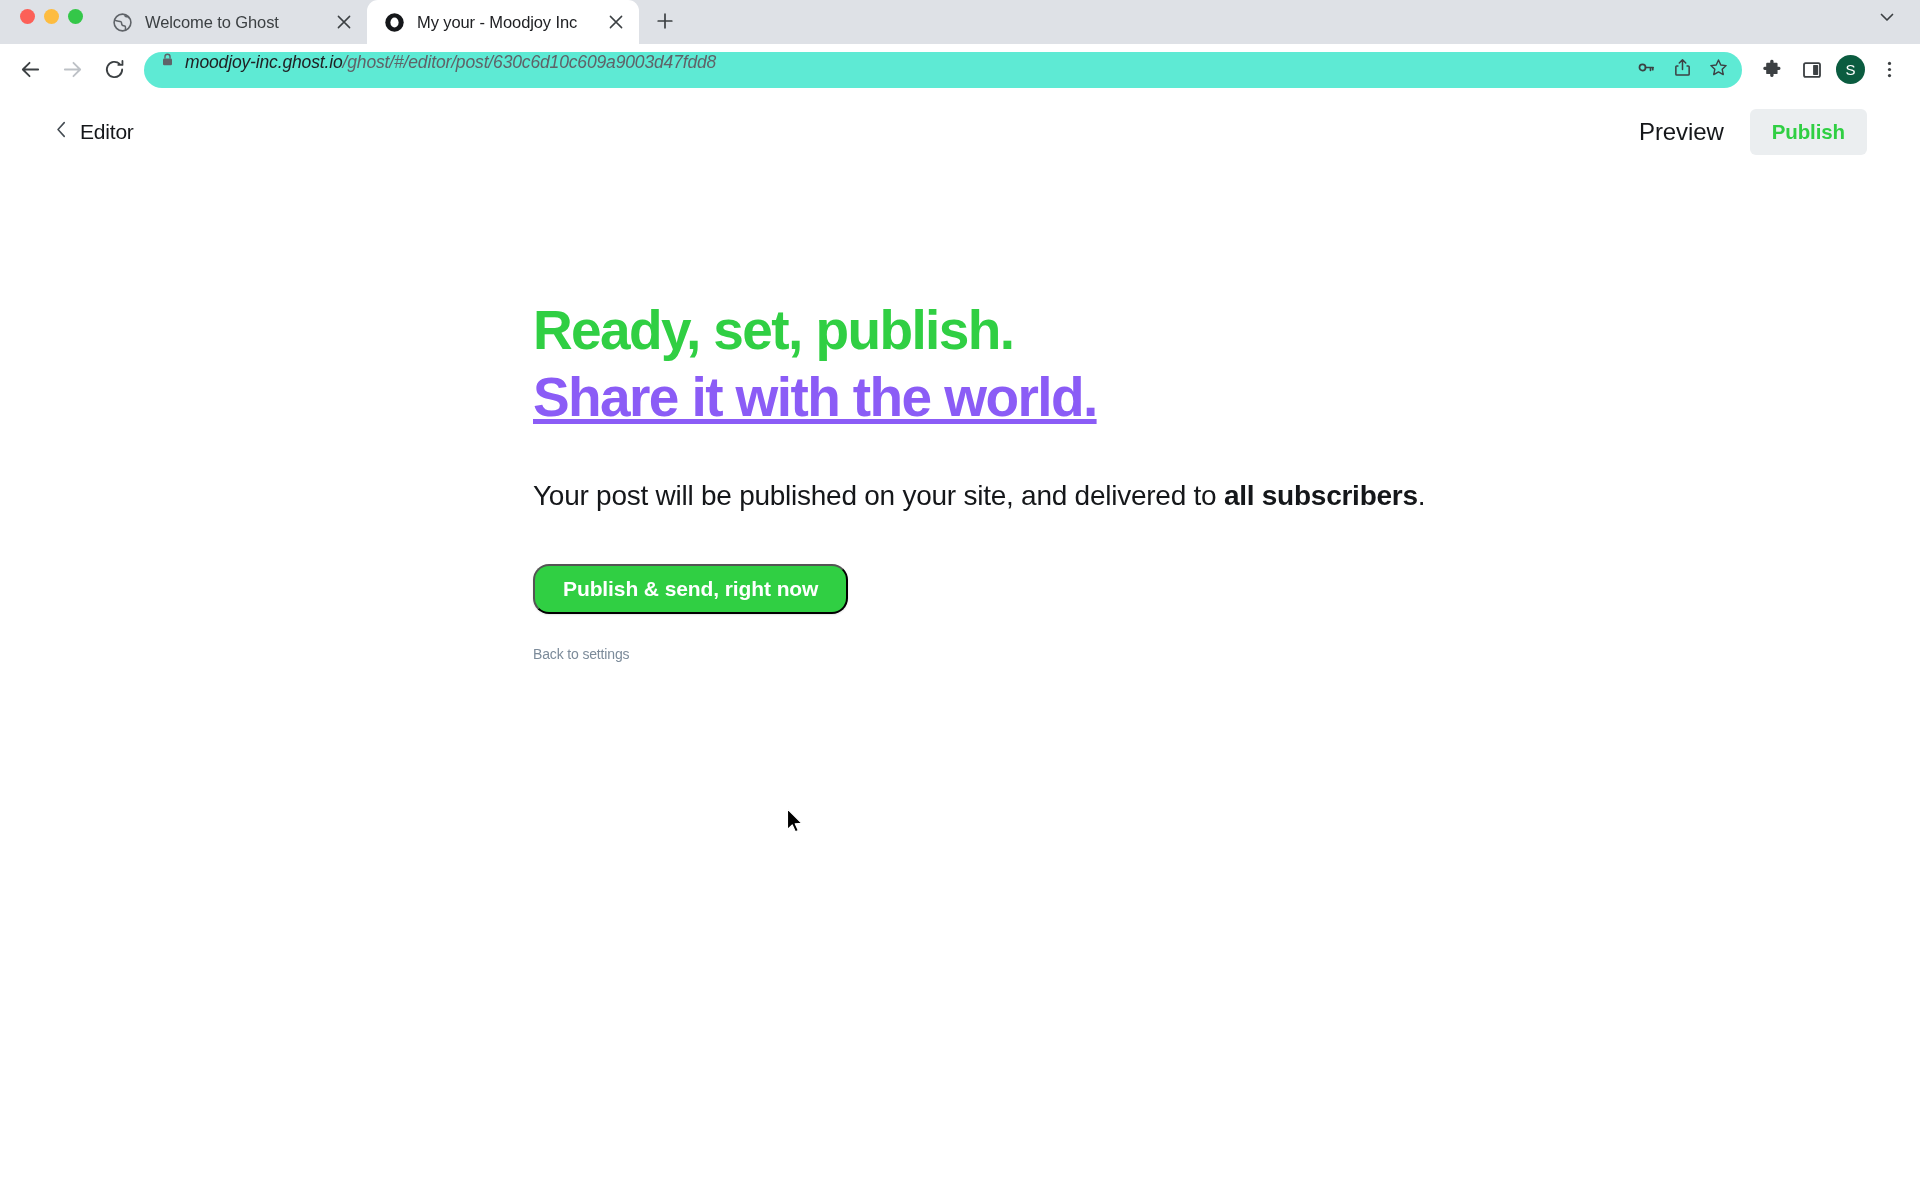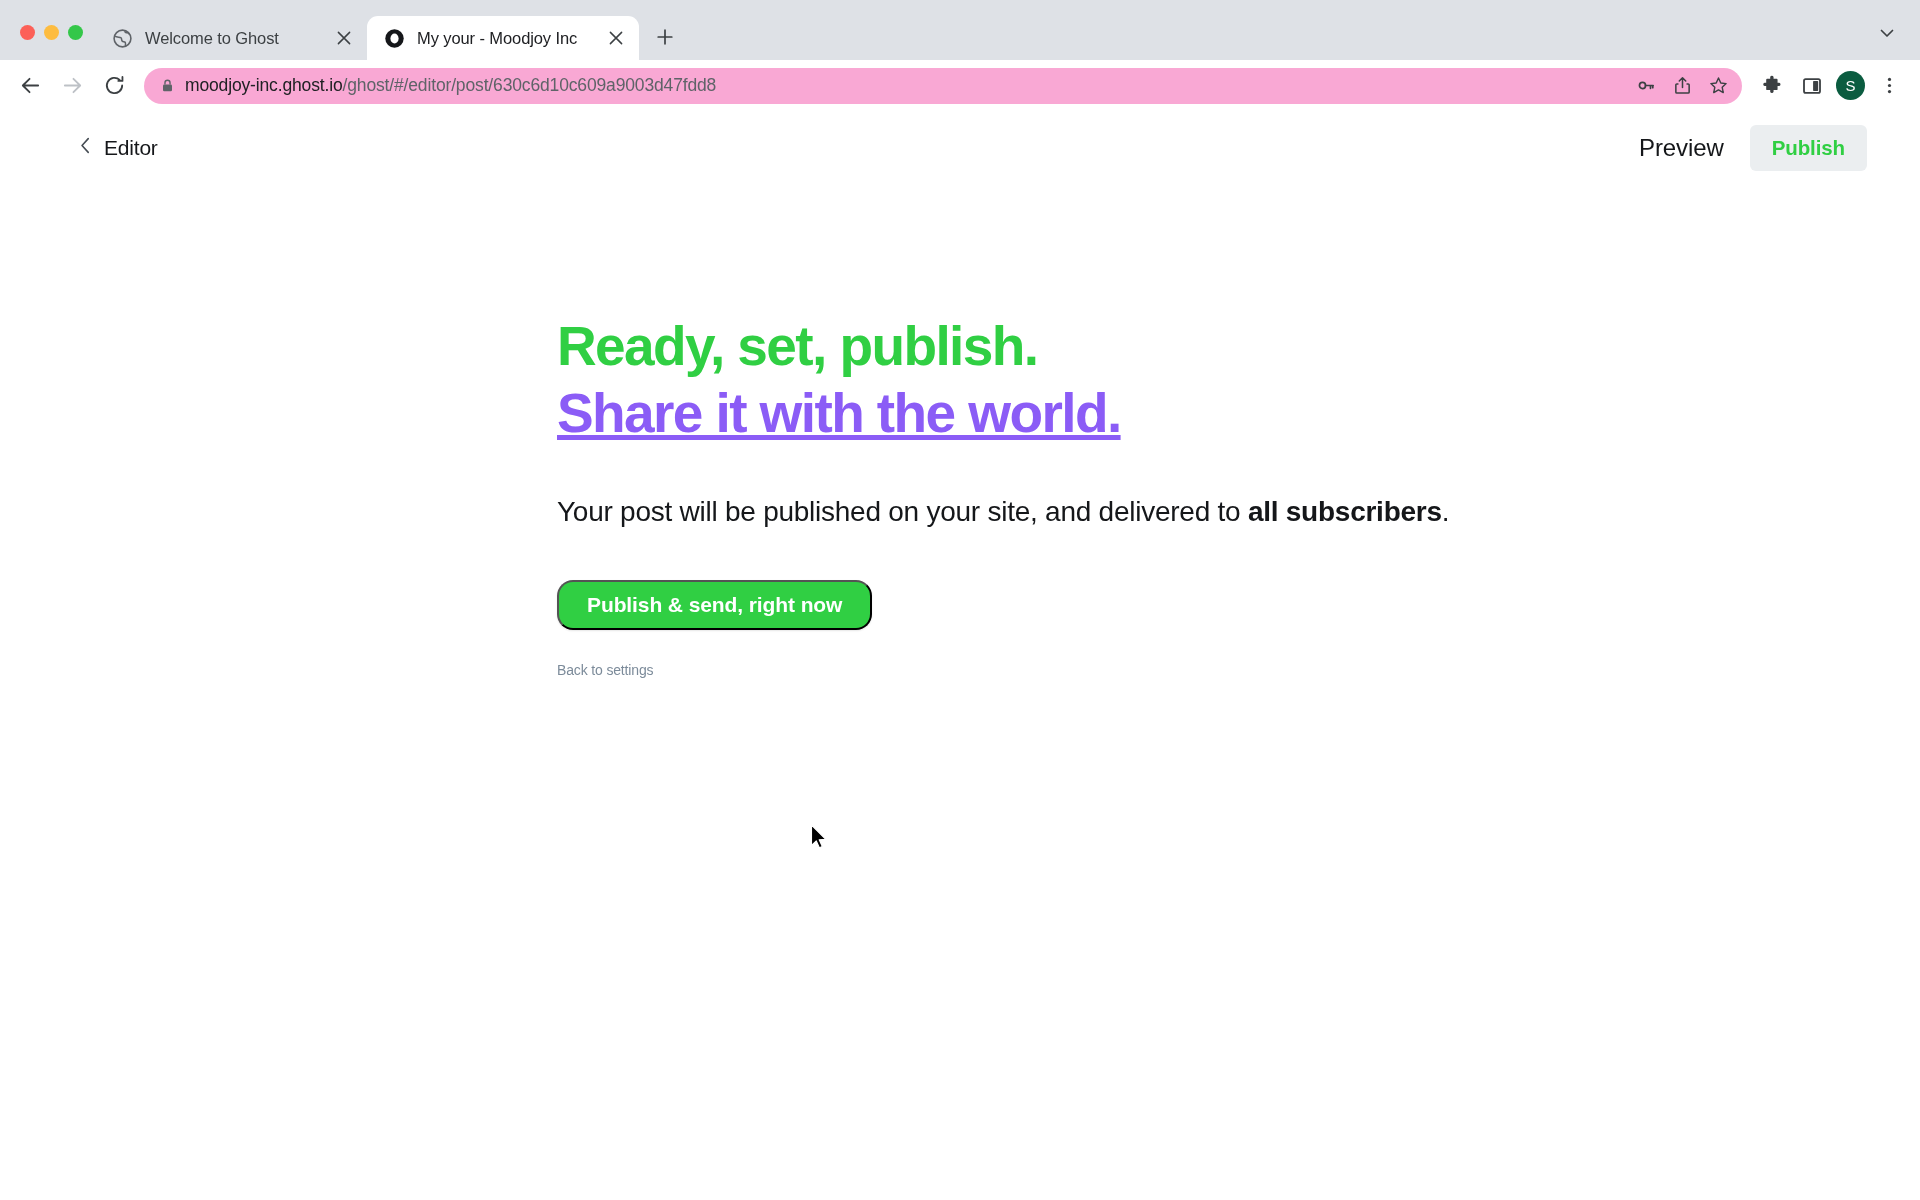--- a/index.html
+++ b/index.html
@@ -7,21 +7,21 @@
     width: 1920px; height: 1200px;
     font-family: "Liberation Sans", sans-serif;
     background: #ffffff;
     overflow: hidden;
   }
 
   
   .browser { width: 1920px; height: 1200px; display: flex; flex-direction: column; }
 
   .tabstrip {
-    height: 60px;
+    height: 44px;
     background: #dee1e6;
     display: flex;
     align-items: flex-end;
     padding-left: 14px;
     position: relative;
     flex: none;
   }
   .traffic {
     display: flex; align-items: center; gap: 9px;
     height: 56px; padding: 0 12px 0 6px;
@@ -82,28 +82,29 @@
     border-bottom: 1px solid #ffffff;
   }
   .navbtn {
     width: 40px; height: 40px; flex: none;
     display: flex; align-items: center; justify-content: center;
     border-radius: 50%;
   }
   .omnibox {
     flex: 1 1 auto;
     height: 36px;
-    background: #f9a8d4;
+    background: #5eead4;
     border-radius: 18px;
     display: flex;
-    align-items: center;
+    align-items: flex-start;
     padding: 0 8px 0 16px;
     margin: 0 9px 0 8px;
     gap: 10px;
     min-width: 0;
+    font-style: italic;
   }
   .omni-url {
     flex: 1 1 auto;
     font-size: 17.5px;
     color: #5f6368;
     white-space: nowrap;
     overflow: hidden;
     letter-spacing: -0.15px;
   }
   .omni-url .host { color: #202124; font-weight: 500; }
@@ -127,21 +128,20 @@
     flex: none;
     margin: 0 3px;
   }
 
   
   .page {
     flex: 1 1 auto;
     background: #ffffff;
     position: relative;
     overflow: hidden;
-    margin-left: 24px;
   }
   .appbar {
     height: 72px;
     display: flex;
     align-items: center;
     justify-content: space-between;
     padding: 0 53px 0 56px;
   }
   .back-link {
     display: flex; align-items: center; gap: 13px;

